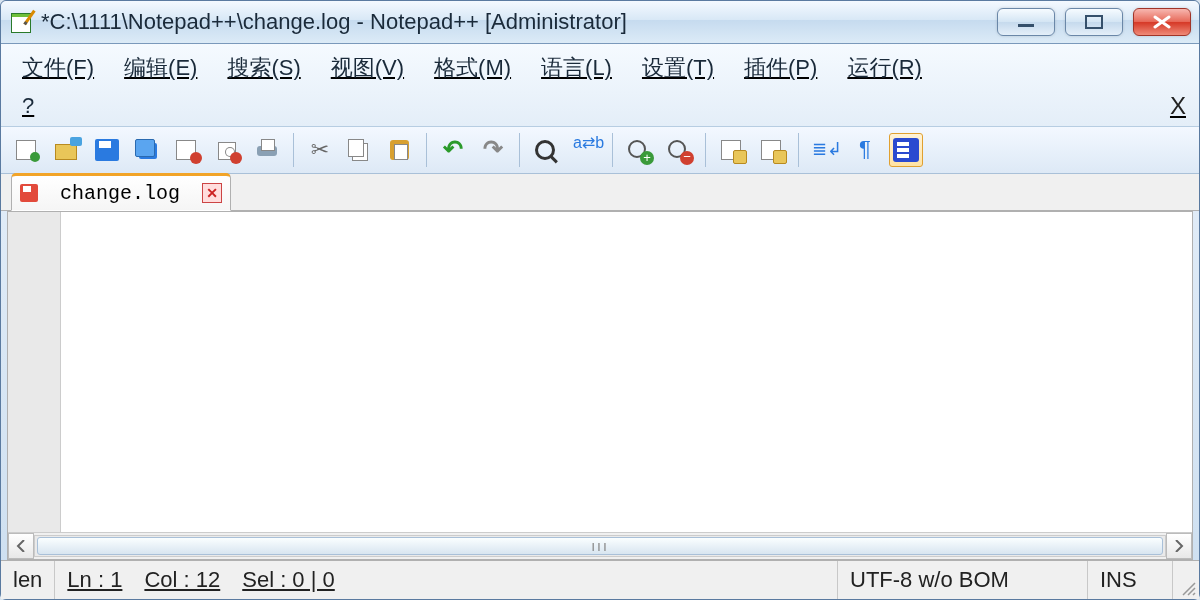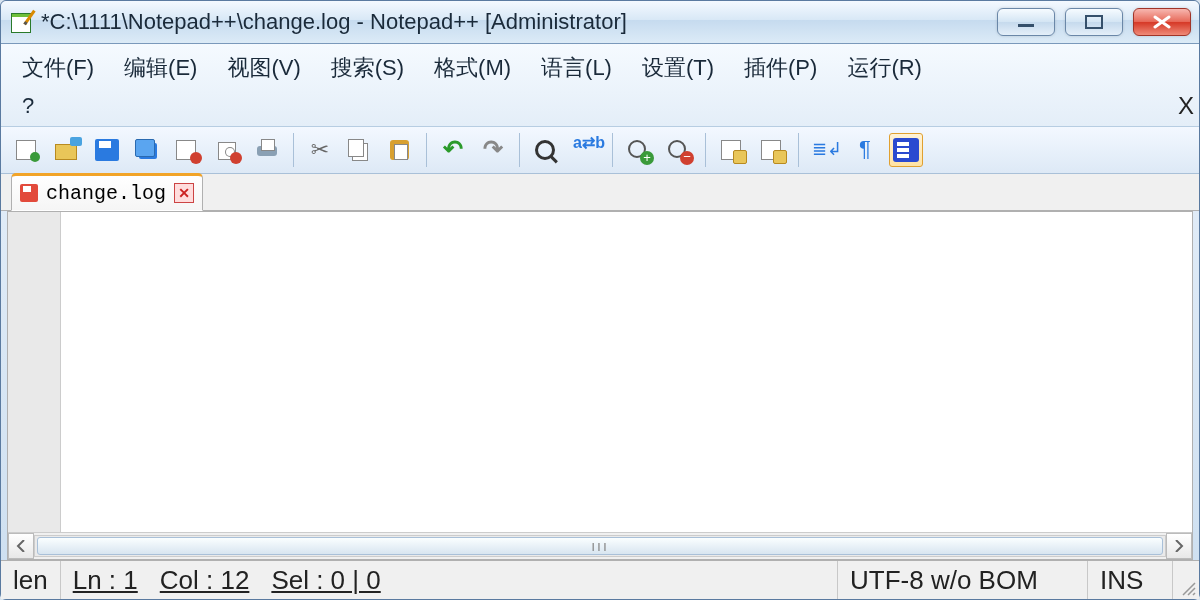--- a/index.html
+++ b/index.html
@@ -66,21 +66,22 @@
     box-shadow: 0 0 3px rgba(0,0,0,0.15);
   }
   .win-btn.close {
     background: linear-gradient(#f7b7b0,#e76a5a 48%,#d63a28 52%,#ef8a78);
     border-color: #a03428;
   }
   
   .menubar {
     background: linear-gradient(#f5faff,#e4eef8);
     border-bottom: 1px solid #b7cde2;
-    padding: 4px 0 2px 6px;
+    padding: 4px 8px 2px 6px;
+    text-decoration: underline;
   }
   .menurow {
     display: flex;
     align-items: center;
     flex-wrap: wrap;
   }
   .menu-item {
     font-size: 22px;
     color: #1a2a3a;
     padding: 4px 14px;
@@ -134,21 +135,21 @@
     border-bottom: 1px solid #fff;
     border-top: 3px solid #f2a428;
     border-top-left-radius: 5px;
     border-top-right-radius: 5px;
     display: flex; align-items: center;
     padding: 0 8px;
     font-family: "Courier New", monospace;
     font-size: 20px;
     position: relative;
     top: 1px;
-    gap: 8px;
+    gap: 22px;
   }
   .tab .save-ico {
     width: 18px; height: 18px;
     background: #e24a3b;
     border-radius: 2px;
     position: relative;
   }
   .tab .save-ico::after {
     content: '';
     position: absolute;
@@ -218,21 +219,21 @@
     color: #888;
     font-size: 14px;
     letter-spacing: 2px;
   }
   
   .statusbar {
     height: 38px;
     background: #f0f0f0;
     border-top: 1px solid #b0b0b0;
     display: flex;
-    font-size: 26px;
+    font-size: 22px;
     color: #222;
     align-items: stretch;
   }
   .status-cell {
     border-right: 1px solid #c8c8c8;
     padding: 4px 12px;
     display: flex; align-items: center;
     white-space: nowrap;
     gap: 22px;
   }
@@ -264,21 +265,21 @@
   .ic-cut { color:#666; font-size:22px; line-height:24px; text-align:center; }
   .ic-copy::before { content:''; position:absolute; left:5px; top:5px; width:14px; height:16px; background:#fff; border:1px solid #888; }
   .ic-copy::after  { content:''; position:absolute; left:1px; top:1px; width:14px; height:16px; background:#fff; border:1px solid #888; }
   .ic-paste::before { content:''; position:absolute; inset:2px 4px 2px 3px; background:#d8a030; border-radius:3px; }
   .ic-paste::after  { content:''; position:absolute; left:7px; top:6px; width:12px; height:14px; background:#fff; border:1px solid #888; }
   .ic-undo, .ic-redo { font-size:24px; font-weight:bold; text-align:center; line-height:22px; }
   .ic-undo { color:#2a9a2a; }
   .ic-redo { color:#888; }
   .ic-find::before { content:''; position:absolute; left:2px; top:2px; width:14px; height:14px; border:3px solid #333; border-radius:50%; }
   .ic-find::after  { content:''; position:absolute; right:1px; bottom:1px; width:8px; height:3px; background:#333; transform:rotate(45deg); }
-  .ic-replace { font-size:16px; font-weight:bold; color:#2a7ae0; line-height:10px; }
+  .ic-replace { font-size:16px; font-weight:normal; color:#2a7ae0; line-height:10px; }
   .ic-zoomin::before, .ic-zoomout::before { content:''; position:absolute; left:2px; top:2px; width:14px; height:14px; border:2px solid #555; border-radius:50%; }
   .ic-zoomin::after  { content:'+'; position:absolute; right:-2px; bottom:-3px; width:14px; height:14px; background:#3a9a3a; color:#fff; border-radius:50%; font-size:13px; line-height:14px; text-align:center; }
   .ic-zoomout::after { content:'−'; position:absolute; right:-2px; bottom:-3px; width:14px; height:14px; background:#d04030; color:#fff; border-radius:50%; font-size:13px; line-height:12px; text-align:center; }
   .ic-sync::before { content:''; position:absolute; inset:2px 4px 2px 2px; background:#fff; border:1px solid #888; }
   .ic-sync::after  { content:''; position:absolute; right:-2px; bottom:-2px; width:12px; height:12px; background:#e9c659; border:1px solid #b88a20; border-radius:2px; }
   .ic-wrap { color:#2a7ae0; font-size:18px; line-height:22px; text-align:center; }
   .ic-para { color:#2a7ae0; font-size:22px; line-height:22px; text-align:center; }
   .ic-func::before { content:''; position:absolute; inset:0; background:#2a4ad0; border-radius:3px; }
   .ic-func::after  { content:''; position:absolute; left:4px; top:4px; width:12px; height:4px; background:#fff; box-shadow:0 6px 0 #fff, 0 12px 0 #fff; }
   svg { display:block; }
@@ -310,22 +311,22 @@
             <path d="M3 2 L17 12 M17 2 L3 12" stroke="#fff" stroke-width="3" stroke-linecap="round"></path>
           </svg>
       </div>
     </div>
   </div>
 
   <div class="menubar">
     <div class="menurow">
       <span class="menu-item">文件(F)</span>
       <span class="menu-item">编辑(E)</span>
+      <span class="menu-item">搜索(S)</span>
       <span class="menu-item">视图(V)</span>
-      <span class="menu-item">搜索(S)</span>
       <span class="menu-item">格式(M)</span>
       <span class="menu-item">语言(L)</span>
       <span class="menu-item">设置(T)</span>
       <span class="menu-item">插件(P)</span>
       <span class="menu-item">运行(R)</span>
     </div>
     <div class="menurow">
       <span class="menu-item">?</span>
       <span class="menu-close">X</span>
     </div>

